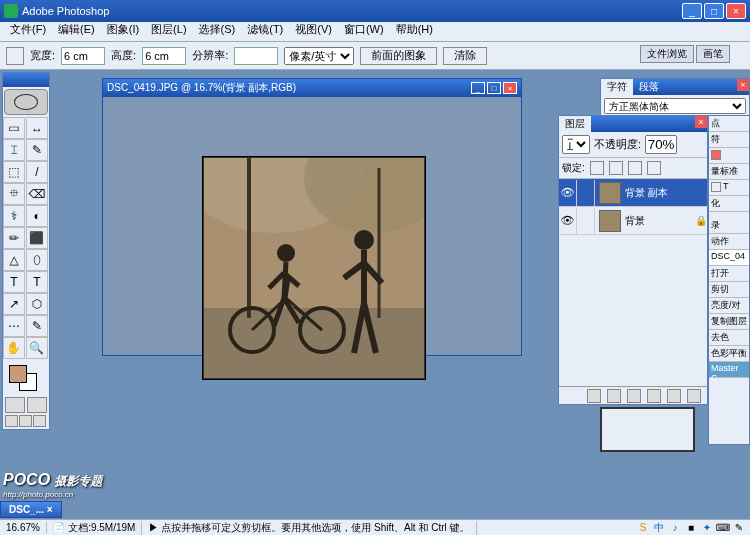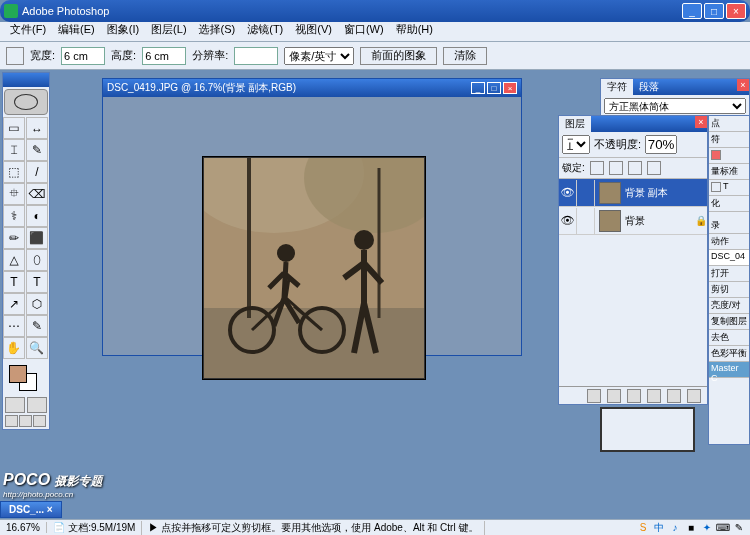--- a/index.html
+++ b/index.html
@@ -1,17 +1,17 @@
 <!DOCTYPE html>
 <html><head>
 <meta charset="utf-8">
 <style>
 * { margin:0; padding:0; box-sizing:border-box; font-family:"Microsoft YaHei",Arial,sans-serif; }
 body { width:750px; height:535px; background:#6f90b7; overflow:hidden; position:relative; font-size:11px; }
-.titlebar { height:22px; background:linear-gradient(#2d66c4,#1a4ea8); color:#fff; display:flex; align-items:center; padding:0 4px;border-radius:10px; }
+.titlebar { height:22px; background:linear-gradient(#2d66c4,#1a4ea8); color:#fff; display:flex; align-items:center; padding:0 4px; }
 .titlebar .ico { width:14px; height:14px; background:#2a5; border-radius:2px; margin-right:4px; }
 .titlebar .spacer { flex:1; }
 .winbtn { width:20px; height:16px; margin-left:2px; display:flex; align-items:center; justify-content:center; font-size:10px; cursor:pointer; border:1px solid #fff; border-radius:2px; }
 .winbtn.min{background:#3a7de0;} .winbtn.max{background:#3a7de0;} .winbtn.close{background:#e55;}
 .menubar { height:20px; background:#e8eef7; display:flex; align-items:flex-start; padding:0 4px; border-bottom:1px solid #9ab; }
 .menubar span { padding:0 6px; cursor:pointer; }
 .optbar { height:28px; background:#e8eef7; display:flex; align-items:center; padding:0 6px; gap:6px; border-bottom:1px solid #9ab; position:relative; }
 .optbar .crop { width:18px; height:18px; border:1px solid #888; }
 .optbar input[type=text] { width:44px; height:18px; border:1px solid #7a9; font-size:11px; padding:0 2px; }
 .optbar select { height:18px; font-size:11px; }
@@ -104,20 +104,24 @@
   <div class="crop"></div>
   <span>宽度:</span>
   <input type="text" value="6 cm" style="">
   <span>高度:</span>
   <input type="text" value="6 cm" style="">
   <span>分辨率:</span>
   <input type="text" style="">
   <select><option>像素/英寸</option></select>
   <button>前面的图象</button>
   <button>清除</button>
+  <div class="tabright">
+    <div class="tab">文件浏览</div>
+    <div class="tab">画笔</div>
+  </div>
 </div>
 
 <div class="toolbox">
   <div class="tbhead"></div>
   <div class="eye"></div>
   <div class="tools">
     <div class="tool">▭</div>
     <div class="tool">↔</div>
     <div class="tool">⌶</div>
     <div class="tool">✎</div>
@@ -267,21 +271,21 @@
   <small>http://photo.poco.cn</small>
 </div>
 
 <div class="taskbar">
   <div class="doc">DSC_... ×</div>
 </div>
 
 <div class="status">
   <div class="cell">16.67%</div>
   <div class="cell">📄 <span>文档:9.5M/19M</span></div>
-  <div class="cell">▶ <span>点按并拖移可定义剪切框。要用其他选项，使用 Adobe、Alt 和 Ctrl 键。</span></div>
+  <div class="cell">▶ <span>点按并拖移可定义剪切框。要用其他选项，使用 Shift、Alt 和 Ctrl 键。</span></div>
   <div class="spacer"></div>
   <div class="tray">
     <span style="color:#e80">S</span>
     <span style="color:#06c">中</span>
     <span style="color:#06c">♪</span>
     <span>■</span>
     <span style="color:#06c">✦</span>
     <span>⌨</span>
     <span>✎</span>
   </div>

